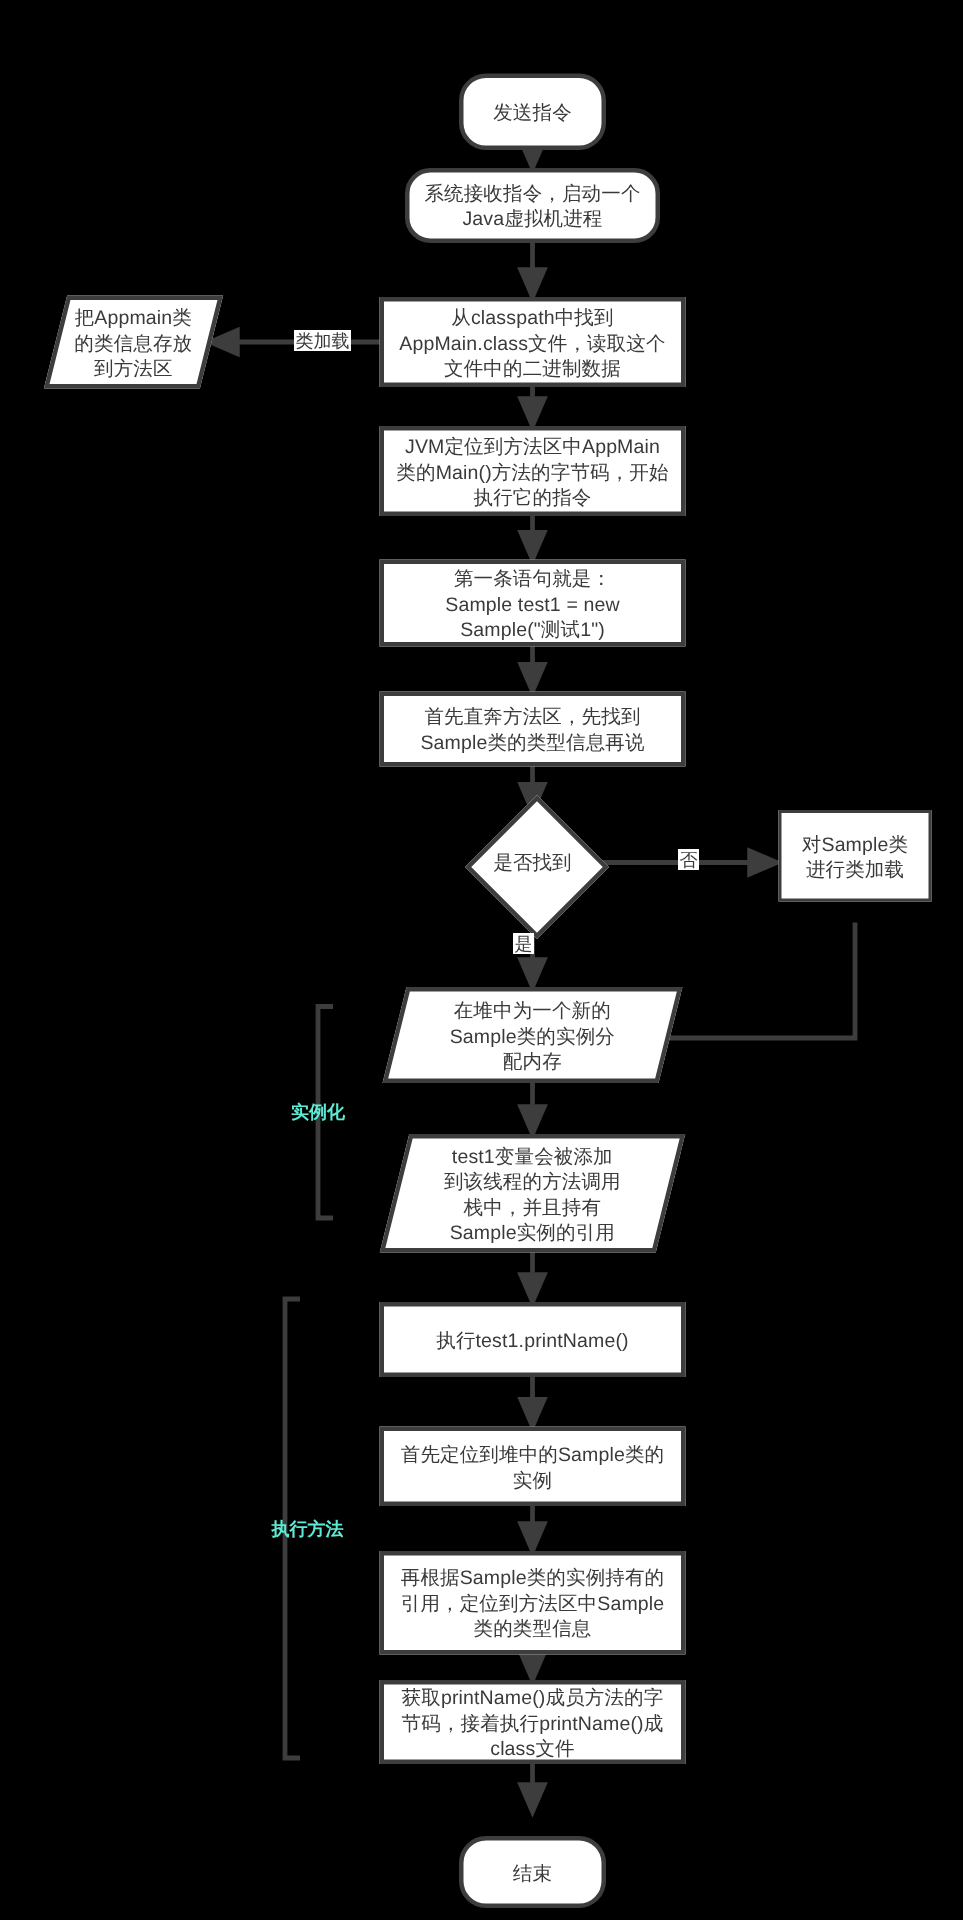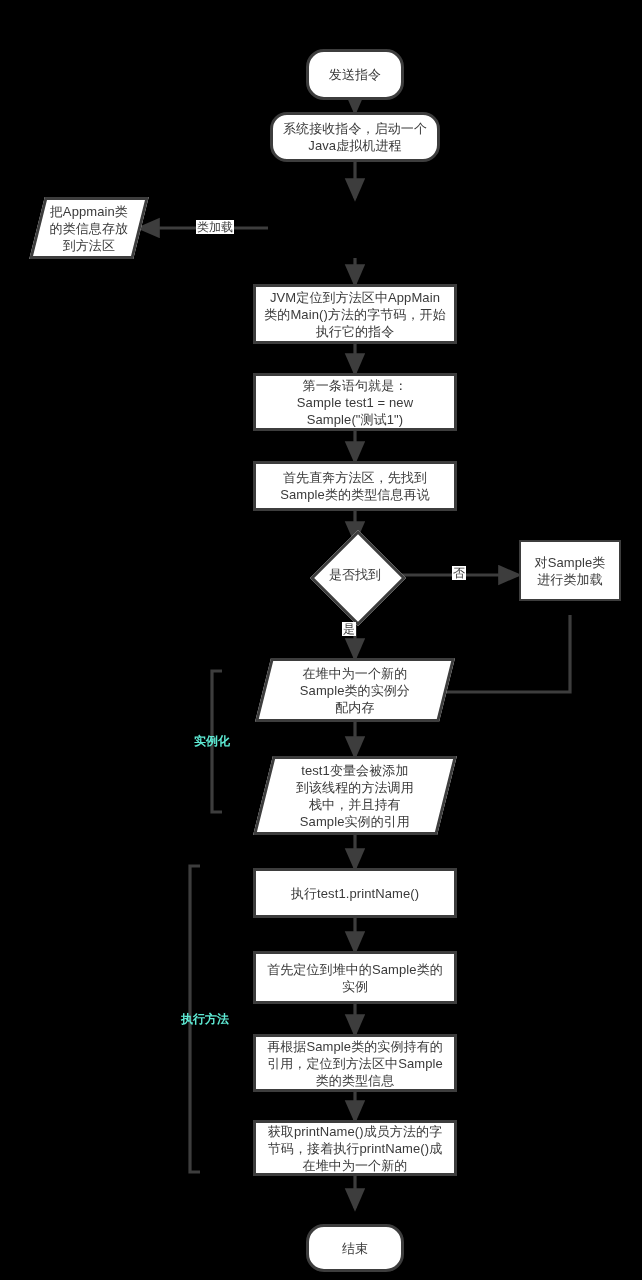--- a/index.html
+++ b/index.html
@@ -177,20 +177,25 @@
 
   <div class="node terminal" style="left:306px; top:25px; width:98px; height:51px;margin-top:24px;">
     <span class="txt">发送指令</span>
   </div>
 
   <div class="node process" style="left:270px; top:112px; width:170px; height:50px;border-radius:17px;">
     <span class="txt">系统接收指令，启动一个
 Java虚拟机进程</span>
   </div>
 
+  <div class="node process" style="left:253px; top:198px; width:204px; height:60px;">
+    <span class="txt">从classpath中找到
+AppMain.class文件，读取这个
+文件中的二进制数据</span>
+  </div>
 
   <div class="node para" style="left:37px; top:197px; width:104px; height:62px;">
     <span class="txt">把Appmain类
 的类信息存放
 到方法区</span>
   </div>
 
   <div class="edge-label" style="left:196px; top:220px;">类加载</div>
 
   <div class="node process" style="left:253px; top:284px; width:204px; height:60px;">
@@ -241,30 +246,30 @@
 
   <div class="node process" style="left:253px; top:868px; width:204px; height:50px;">
     <span class="txt">执行test1.printName()</span>
   </div>
 
   <div class="node process" style="left:253px; top:951px; width:204px; height:53px;">
     <span class="txt">首先定位到堆中的Sample类的
 实例</span>
   </div>
 
-  <div class="node process" style="left:253px; top:1034px; width:204px; height:58px;align-items:center;">
+  <div class="node process" style="left:253px; top:1034px; width:204px; height:69px;align-items:center;">
     <span class="txt">再根据Sample类的实例持有的
 引用，定位到方法区中Sample
 类的类型信息</span>
   </div>
 
   <div class="node process" style="left:253px; top:1120px; width:204px; height:56px;">
     <span class="txt">获取printName()成员方法的字
 节码，接着执行printName()成
-在堆中为一个新的</span>
+class文件</span>
   </div>
 
   <div class="group-label" style="left:181px; top:1012px;">执行方法</div>
 
   <div class="node terminal" style="left:306px; top:1208px; width:98px; height:48px;margin-top:16px;">
     <span class="txt">结束</span>
   </div>
 
 </div>
 

